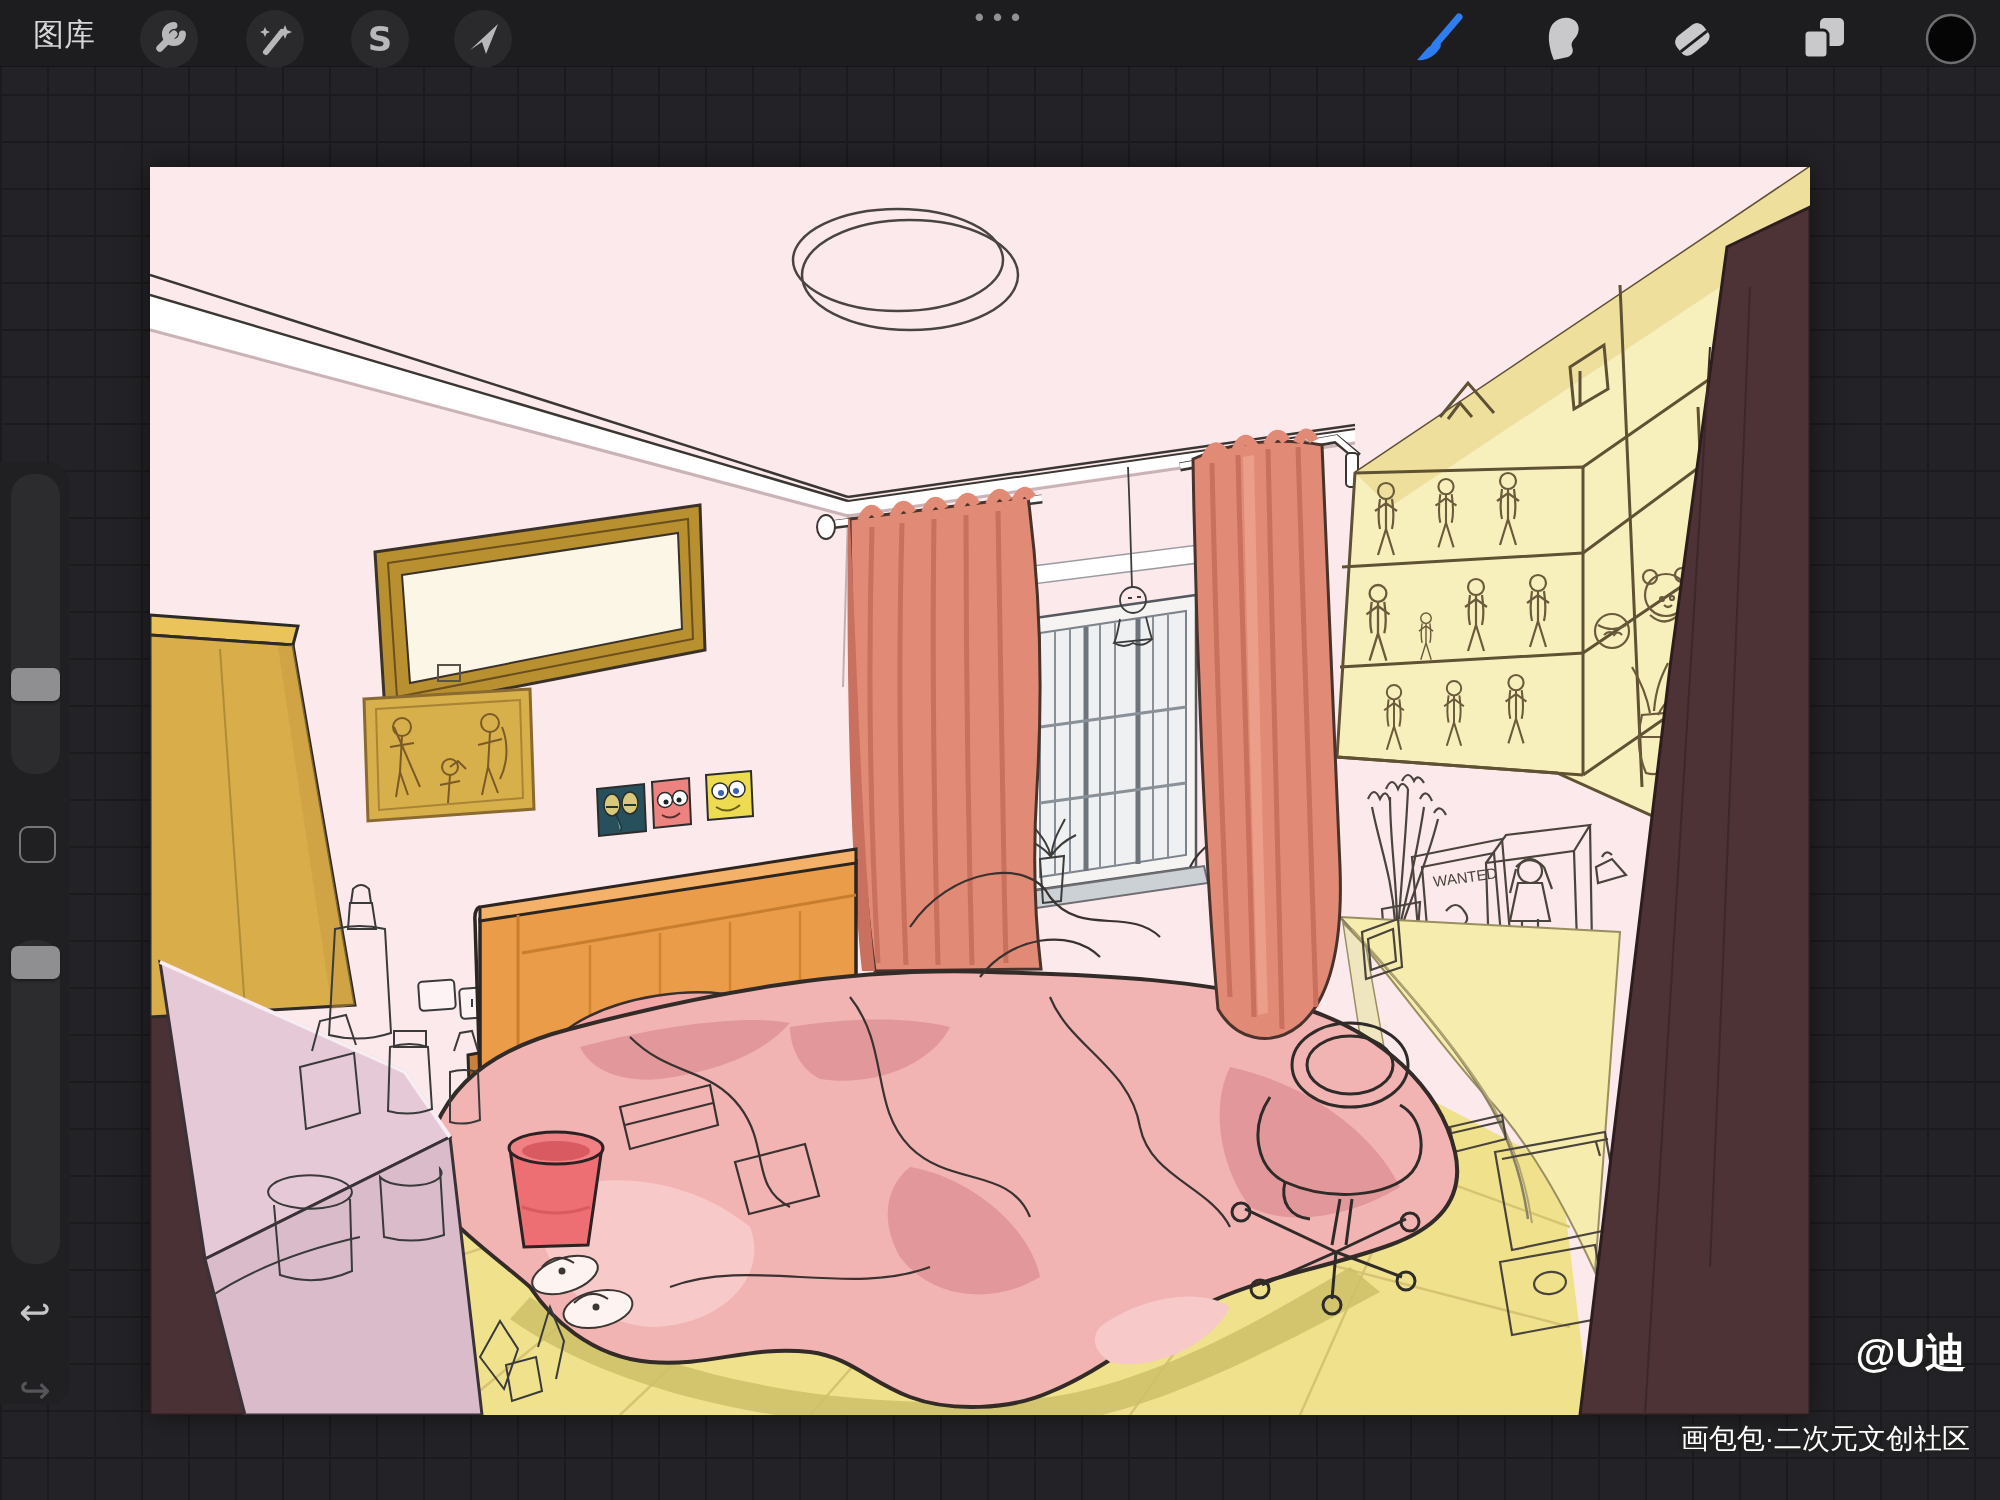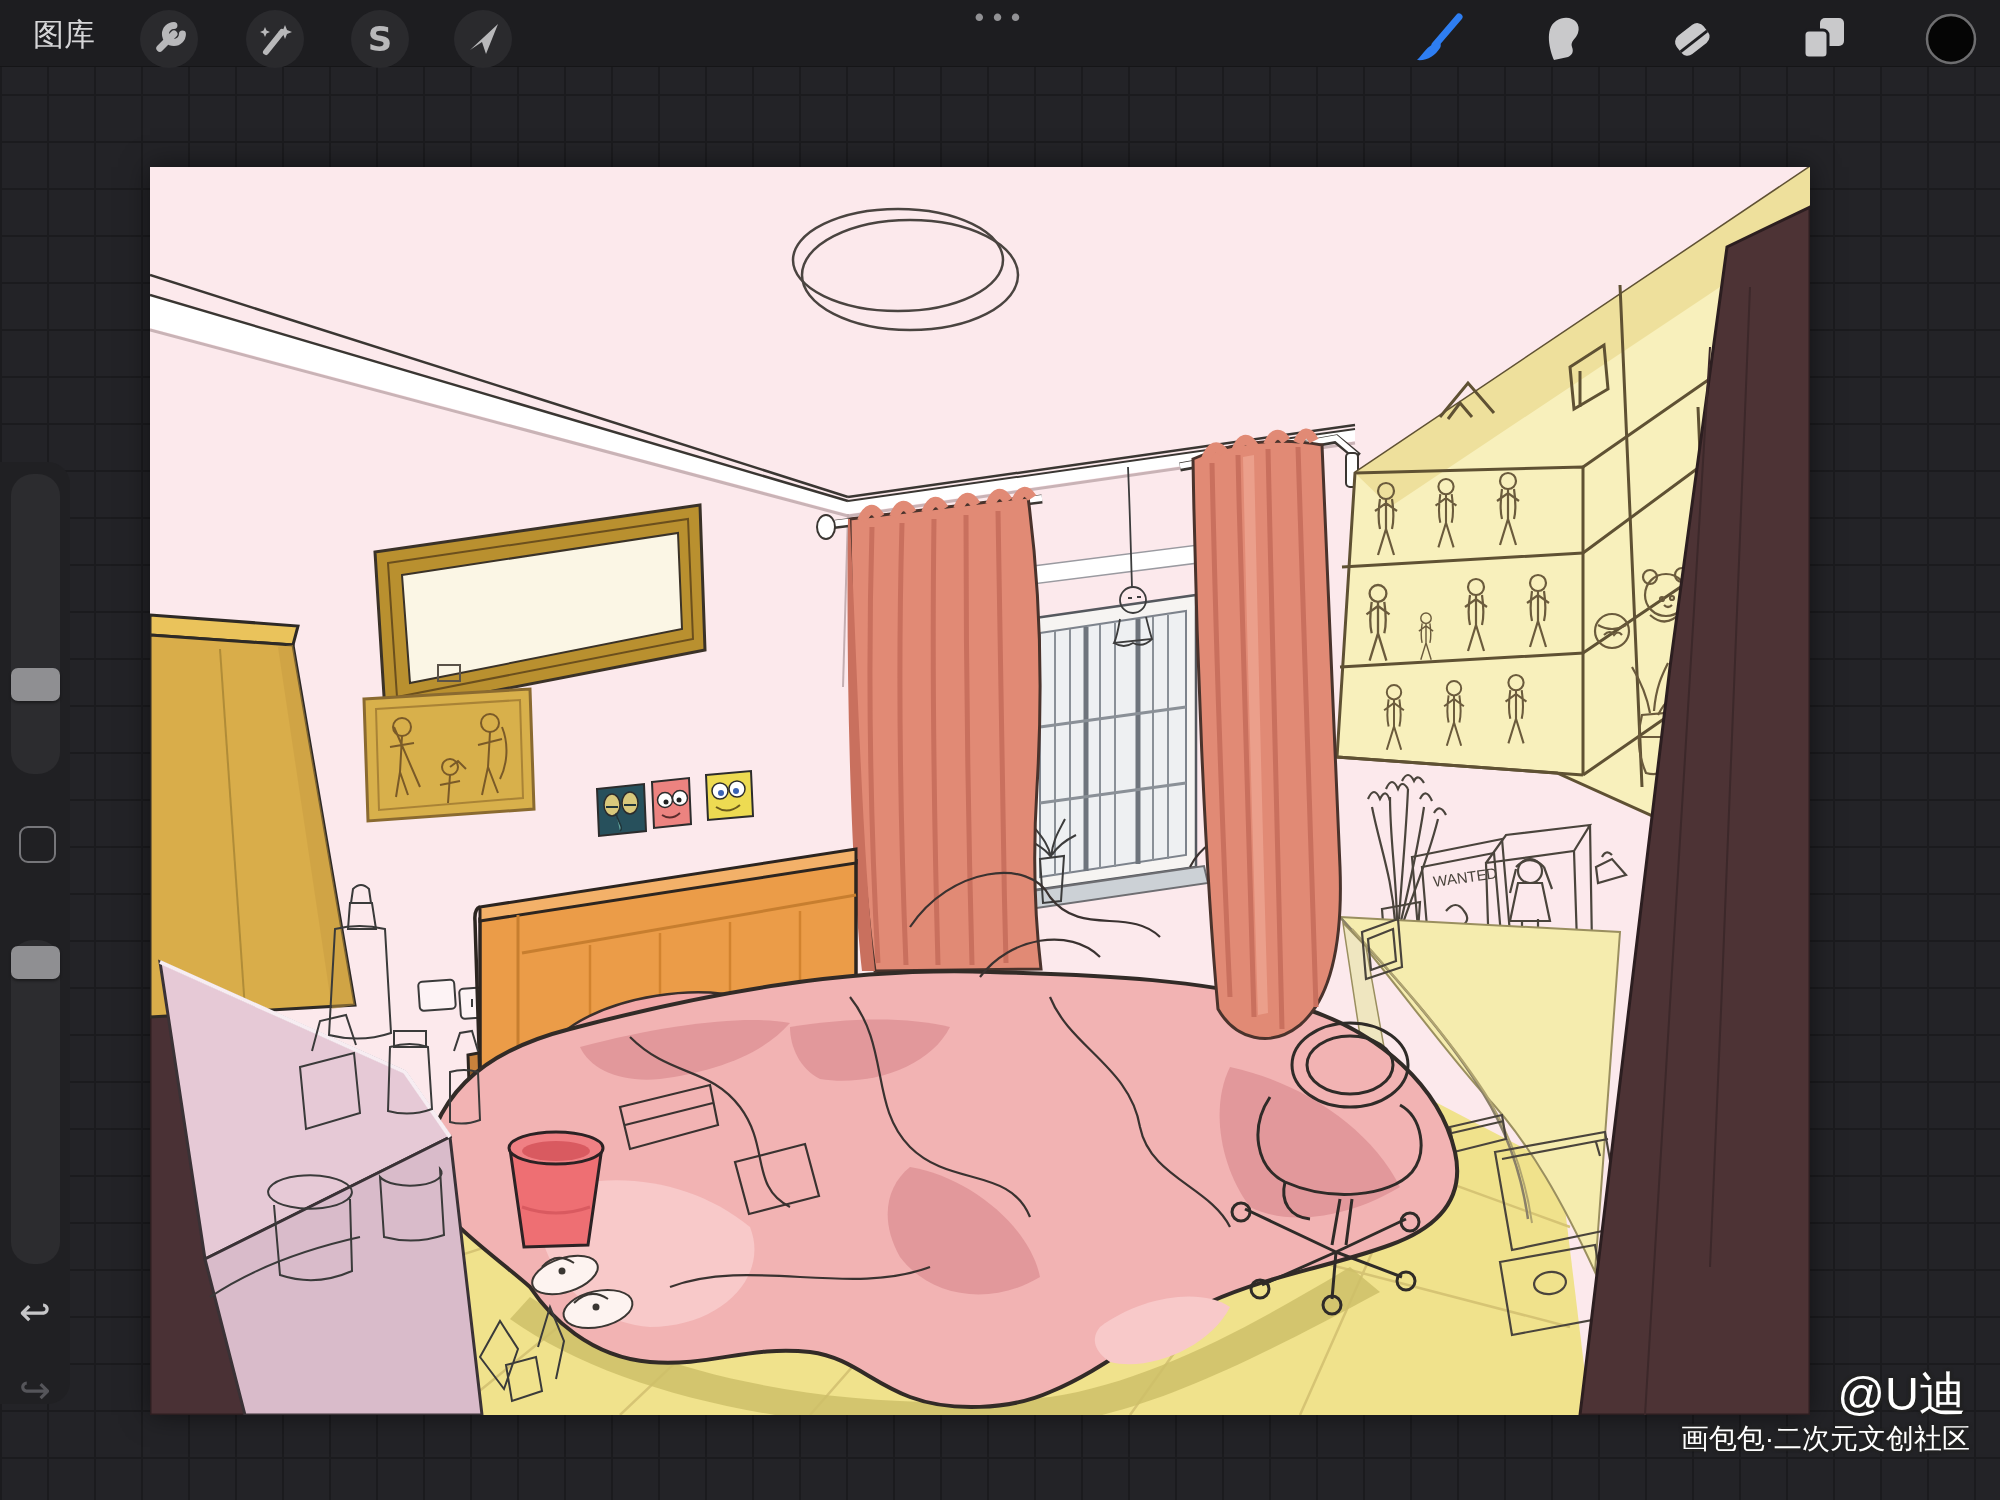--- a/index.html
+++ b/index.html
@@ -27,22 +27,22 @@
   .handle{position:absolute;left:11px;width:49px;height:33px;background:#8f8f92;
     border-radius:7px;box-shadow:0 2px 3px rgba(0,0,0,.4);}
   .modify{position:absolute;left:19px;top:364px;width:33px;height:33px;
     border:2.5px solid #76767a;border-radius:9px;}
   .uicon{position:absolute;left:0;width:70px;text-align:center;font-size:38px;}
   
   .canvas{position:absolute;left:150px;top:167px;width:1660px;height:1248px;
     background:#fce9ec;box-shadow:0 0 26px rgba(0,0,0,.5);z-index:10;}
   .canvas svg{display:block;}
   
-  .wm1{position:absolute;right:34px;top:1363px;color:#fff;font-size:47px;z-index:40;
-    text-shadow:-2px -2px 2px #222,2px -2px 2px #222,-2px 2px 2px #222,2px 2px 2px #222;}
+  .wm1{position:absolute;right:34px;top:1326px;color:#fff;font-size:41px;z-index:40;
+    text-shadow:-2px -2px 2px #222,2px -2px 2px #222,-2px 2px 2px #222,2px 2px 2px #222;font-weight:bold;}
   .wm2{position:absolute;right:30px;top:1420px;color:#fff;font-size:28px;z-index:40;
     text-shadow:-2px -2px 2px #222,2px -2px 2px #222,-2px 2px 2px #222,2px 2px 2px #222;}
 </style>
 </head>
 <body>
 
 <div class="workspace"></div>
 
 <div class="toolbar">
   <div class="gallery">图库</div>

